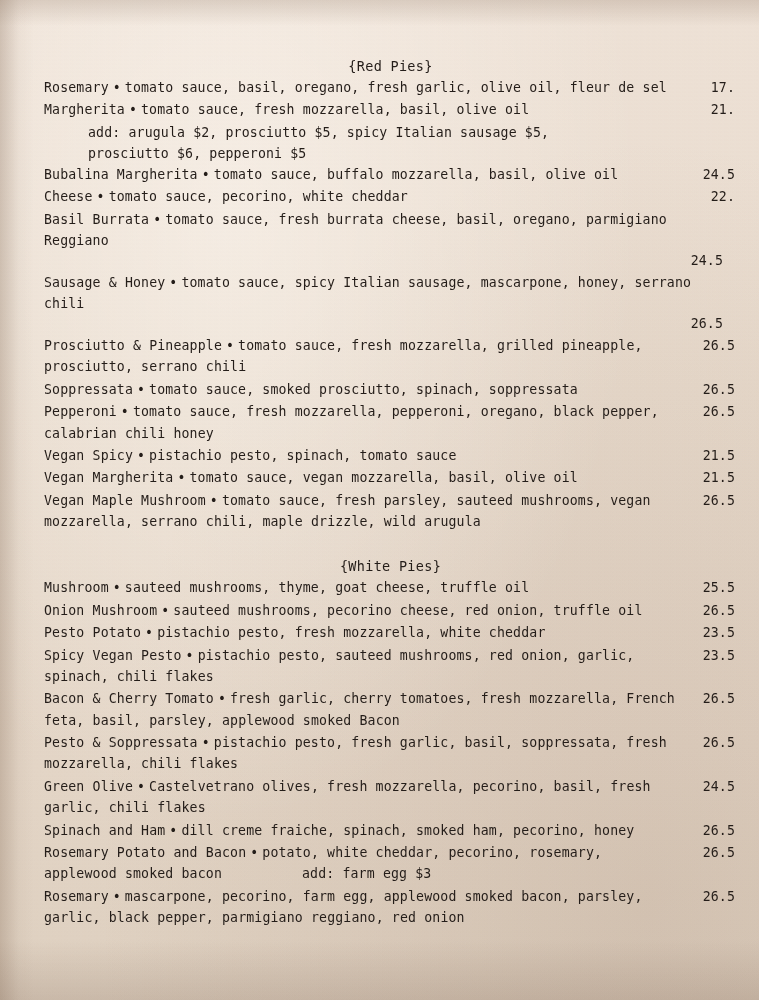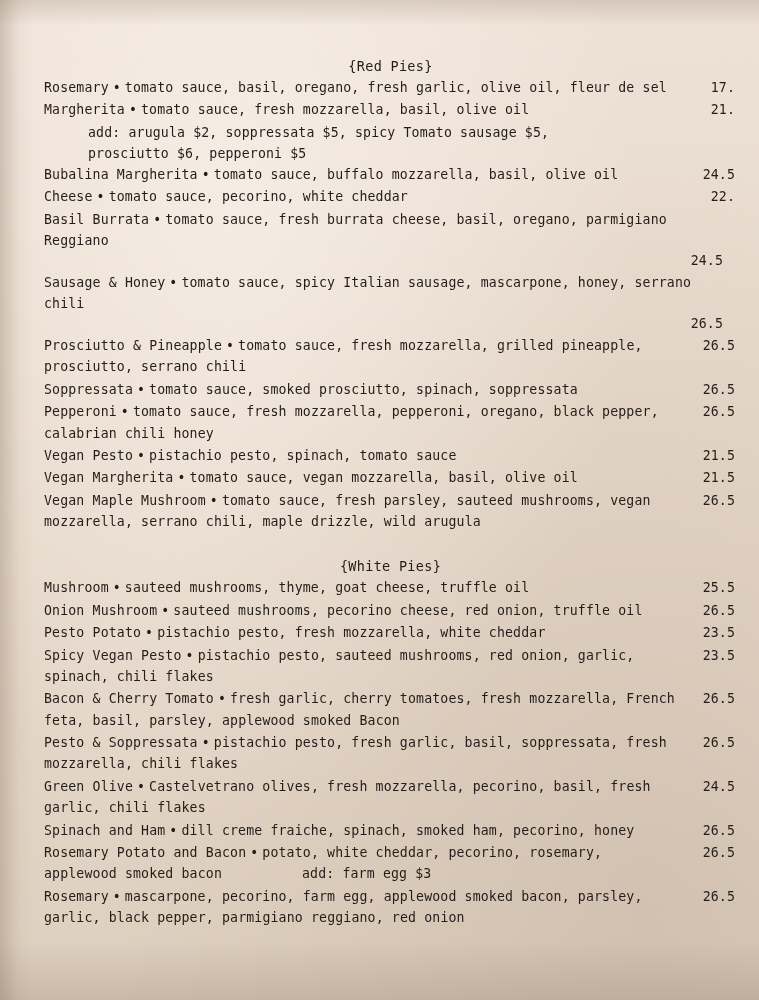--- a/index.html
+++ b/index.html
@@ -130,21 +130,21 @@
 
   <div class="item">
     <div class="desc"><span class="name">Rosemary</span><span class="bullet">•</span><span>tomato sauce, basil, oregano, fresh garlic, olive oil, fleur de sel</span></div>
     <div class="price">17.</div>
   </div>
 
   <div class="item">
     <div class="desc"><span class="name">Margherita</span><span class="bullet">•</span><span>tomato sauce, fresh mozzarella, basil, olive oil</span></div>
     <div class="price">21.</div>
   </div>
-  <div class="addon">add: arugula $2, soppressata $5, spicy Tomato sausage $5,</div>
+  <div class="addon">add: arugula $2, prosciutto $5, spicy Italian sausage $5,</div>
   <div class="addon">prosciutto $6, pepperoni $5</div>
 
   <div class="item">
     <div class="desc"><span class="name">Bubalina Margherita</span><span class="bullet">•</span><span>tomato sauce, buffalo mozzarella, basil, olive oil</span></div>
     <div class="price">24.5</div>
   </div>
 
   <div class="item">
     <div class="desc"><span class="name">Cheese</span><span class="bullet">•</span><span>tomato sauce, pecorino, white cheddar</span></div>
     <div class="price">22.</div>
@@ -169,21 +169,21 @@
     <div class="desc"><span class="name">Soppressata</span><span class="bullet">•</span><span>tomato sauce, smoked prosciutto, spinach, soppressata</span></div>
     <div class="price">26.5</div>
   </div>
 
   <div class="item">
     <div class="desc"><span class="name">Pepperoni</span><span class="bullet">•</span><span>tomato sauce, fresh mozzarella, pepperoni, oregano, black pepper, calabrian chili honey</span></div>
     <div class="price">26.5</div>
   </div>
 
   <div class="item">
-    <div class="desc"><span class="name">Vegan Pesto</span><span class="bullet">•</span><span>pistachio pesto, spinach, tomato sauce</span></div>
+    <div class="desc"><span class="name">Vegan Spicy</span><span class="bullet">•</span><span>pistachio pesto, spinach, tomato sauce</span></div>
     <div class="price">21.5</div>
   </div>
 
   <div class="item">
     <div class="desc"><span class="name">Vegan Margherita</span><span class="bullet">•</span><span>tomato sauce, vegan mozzarella, basil, olive oil</span></div>
     <div class="price">21.5</div>
   </div>
 
   <div class="item">
     <div class="desc"><span class="name">Vegan Maple Mushroom</span><span class="bullet">•</span><span>tomato sauce, fresh parsley, sauteed mushrooms, vegan mozzarella, serrano chili, maple drizzle, wild arugula</span></div>

